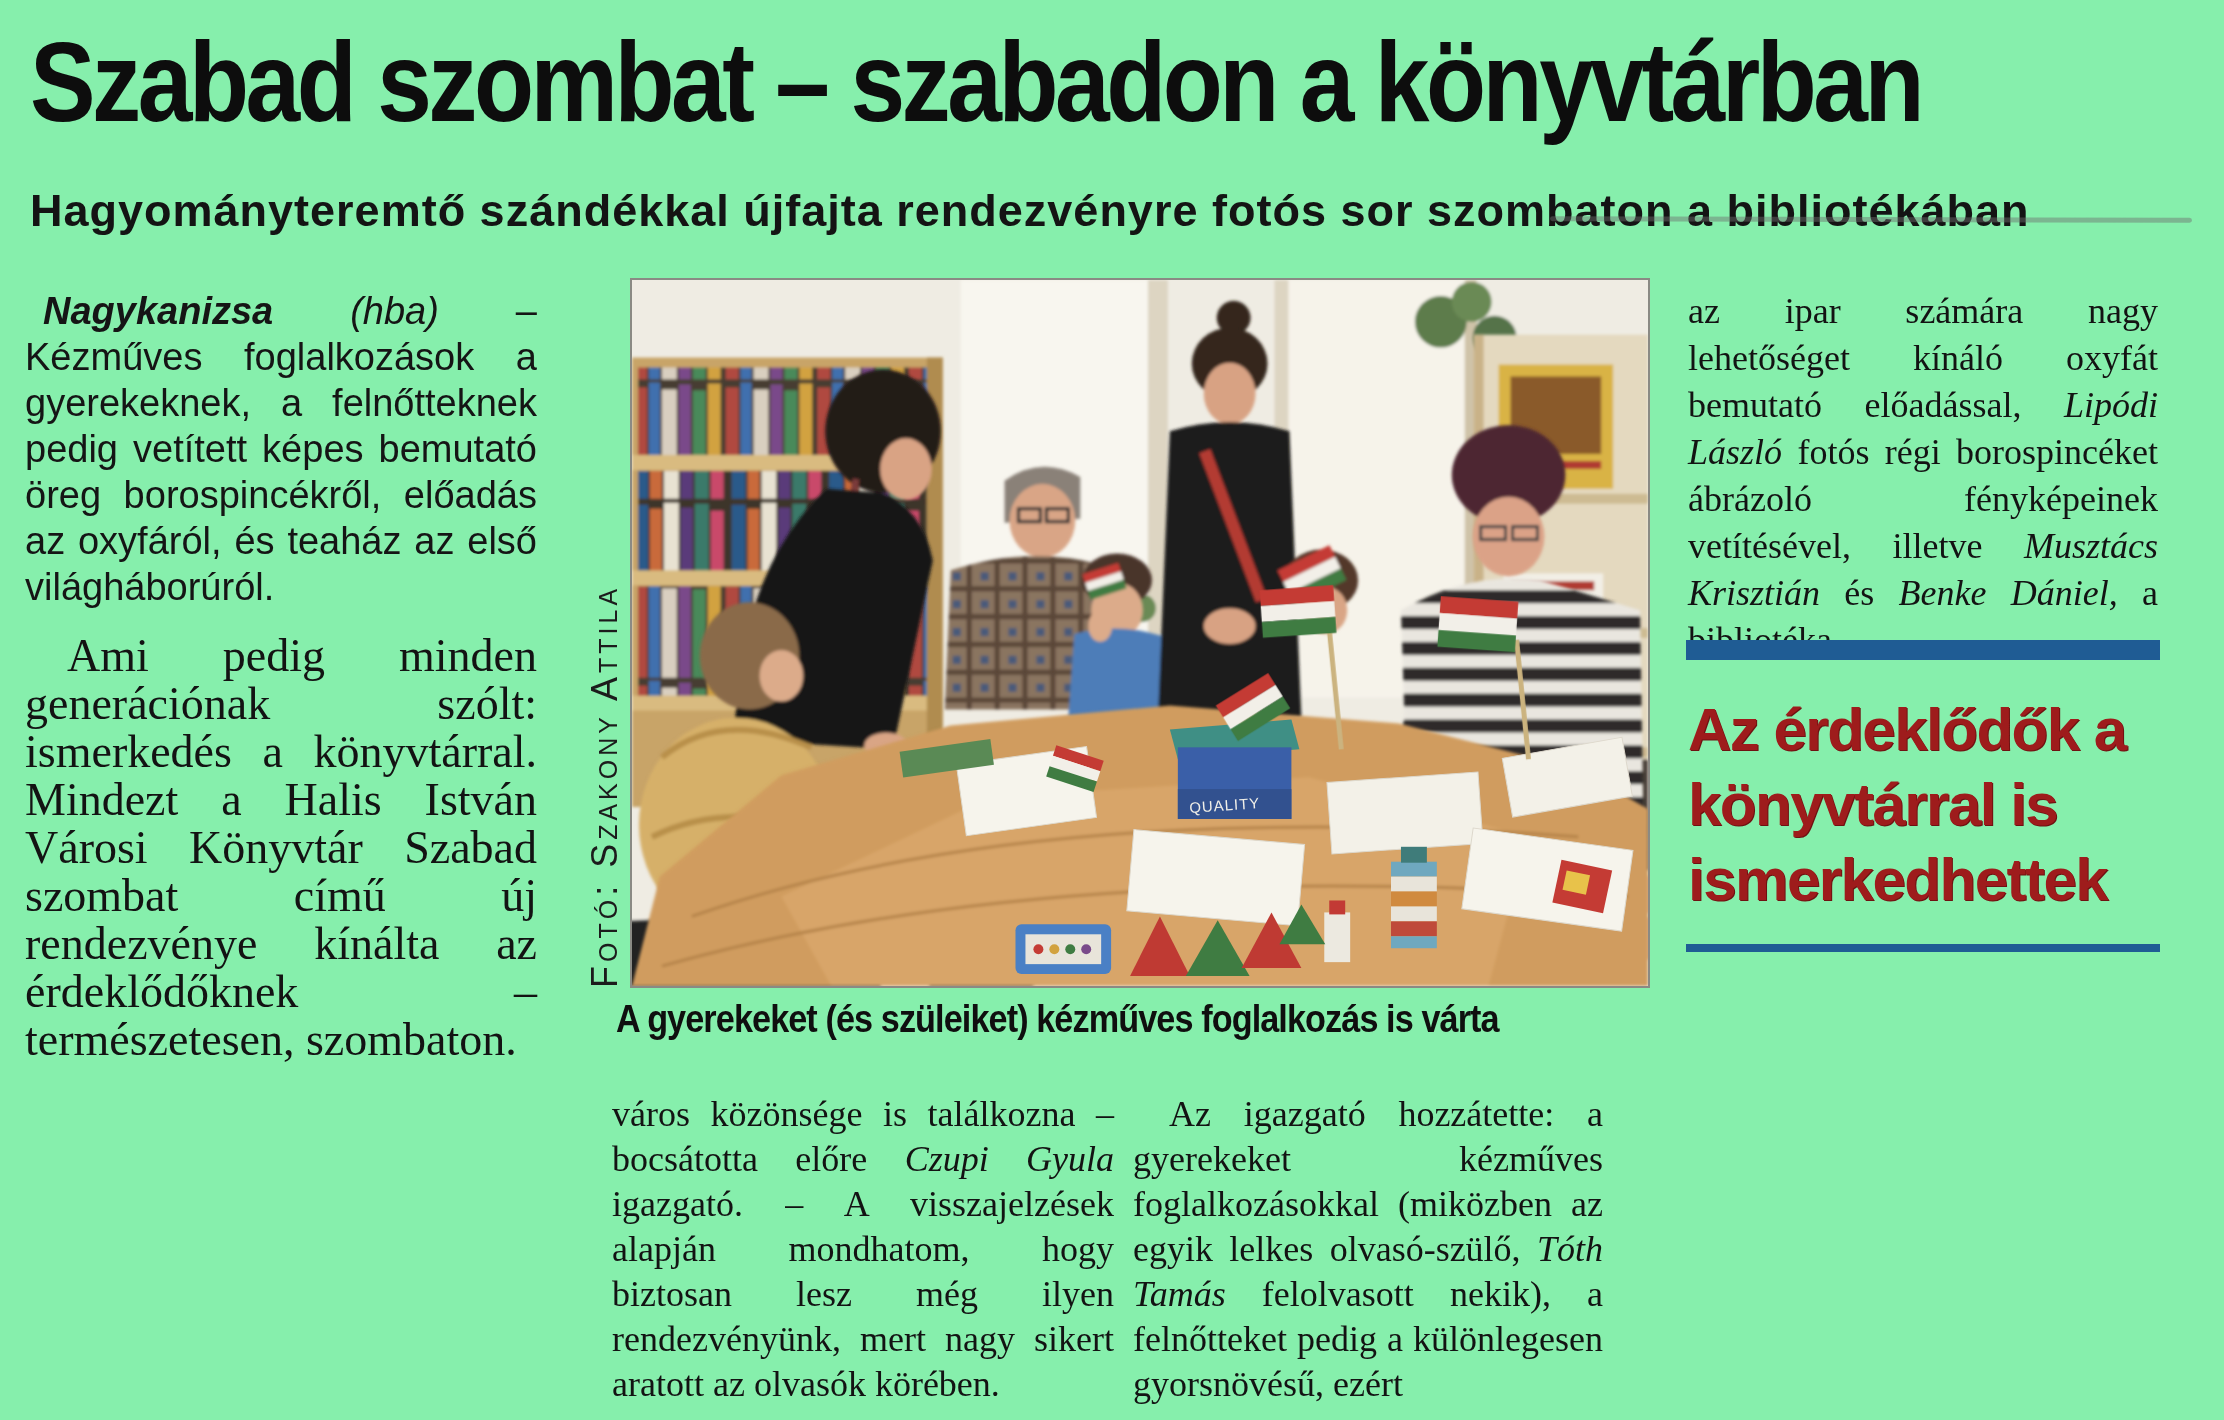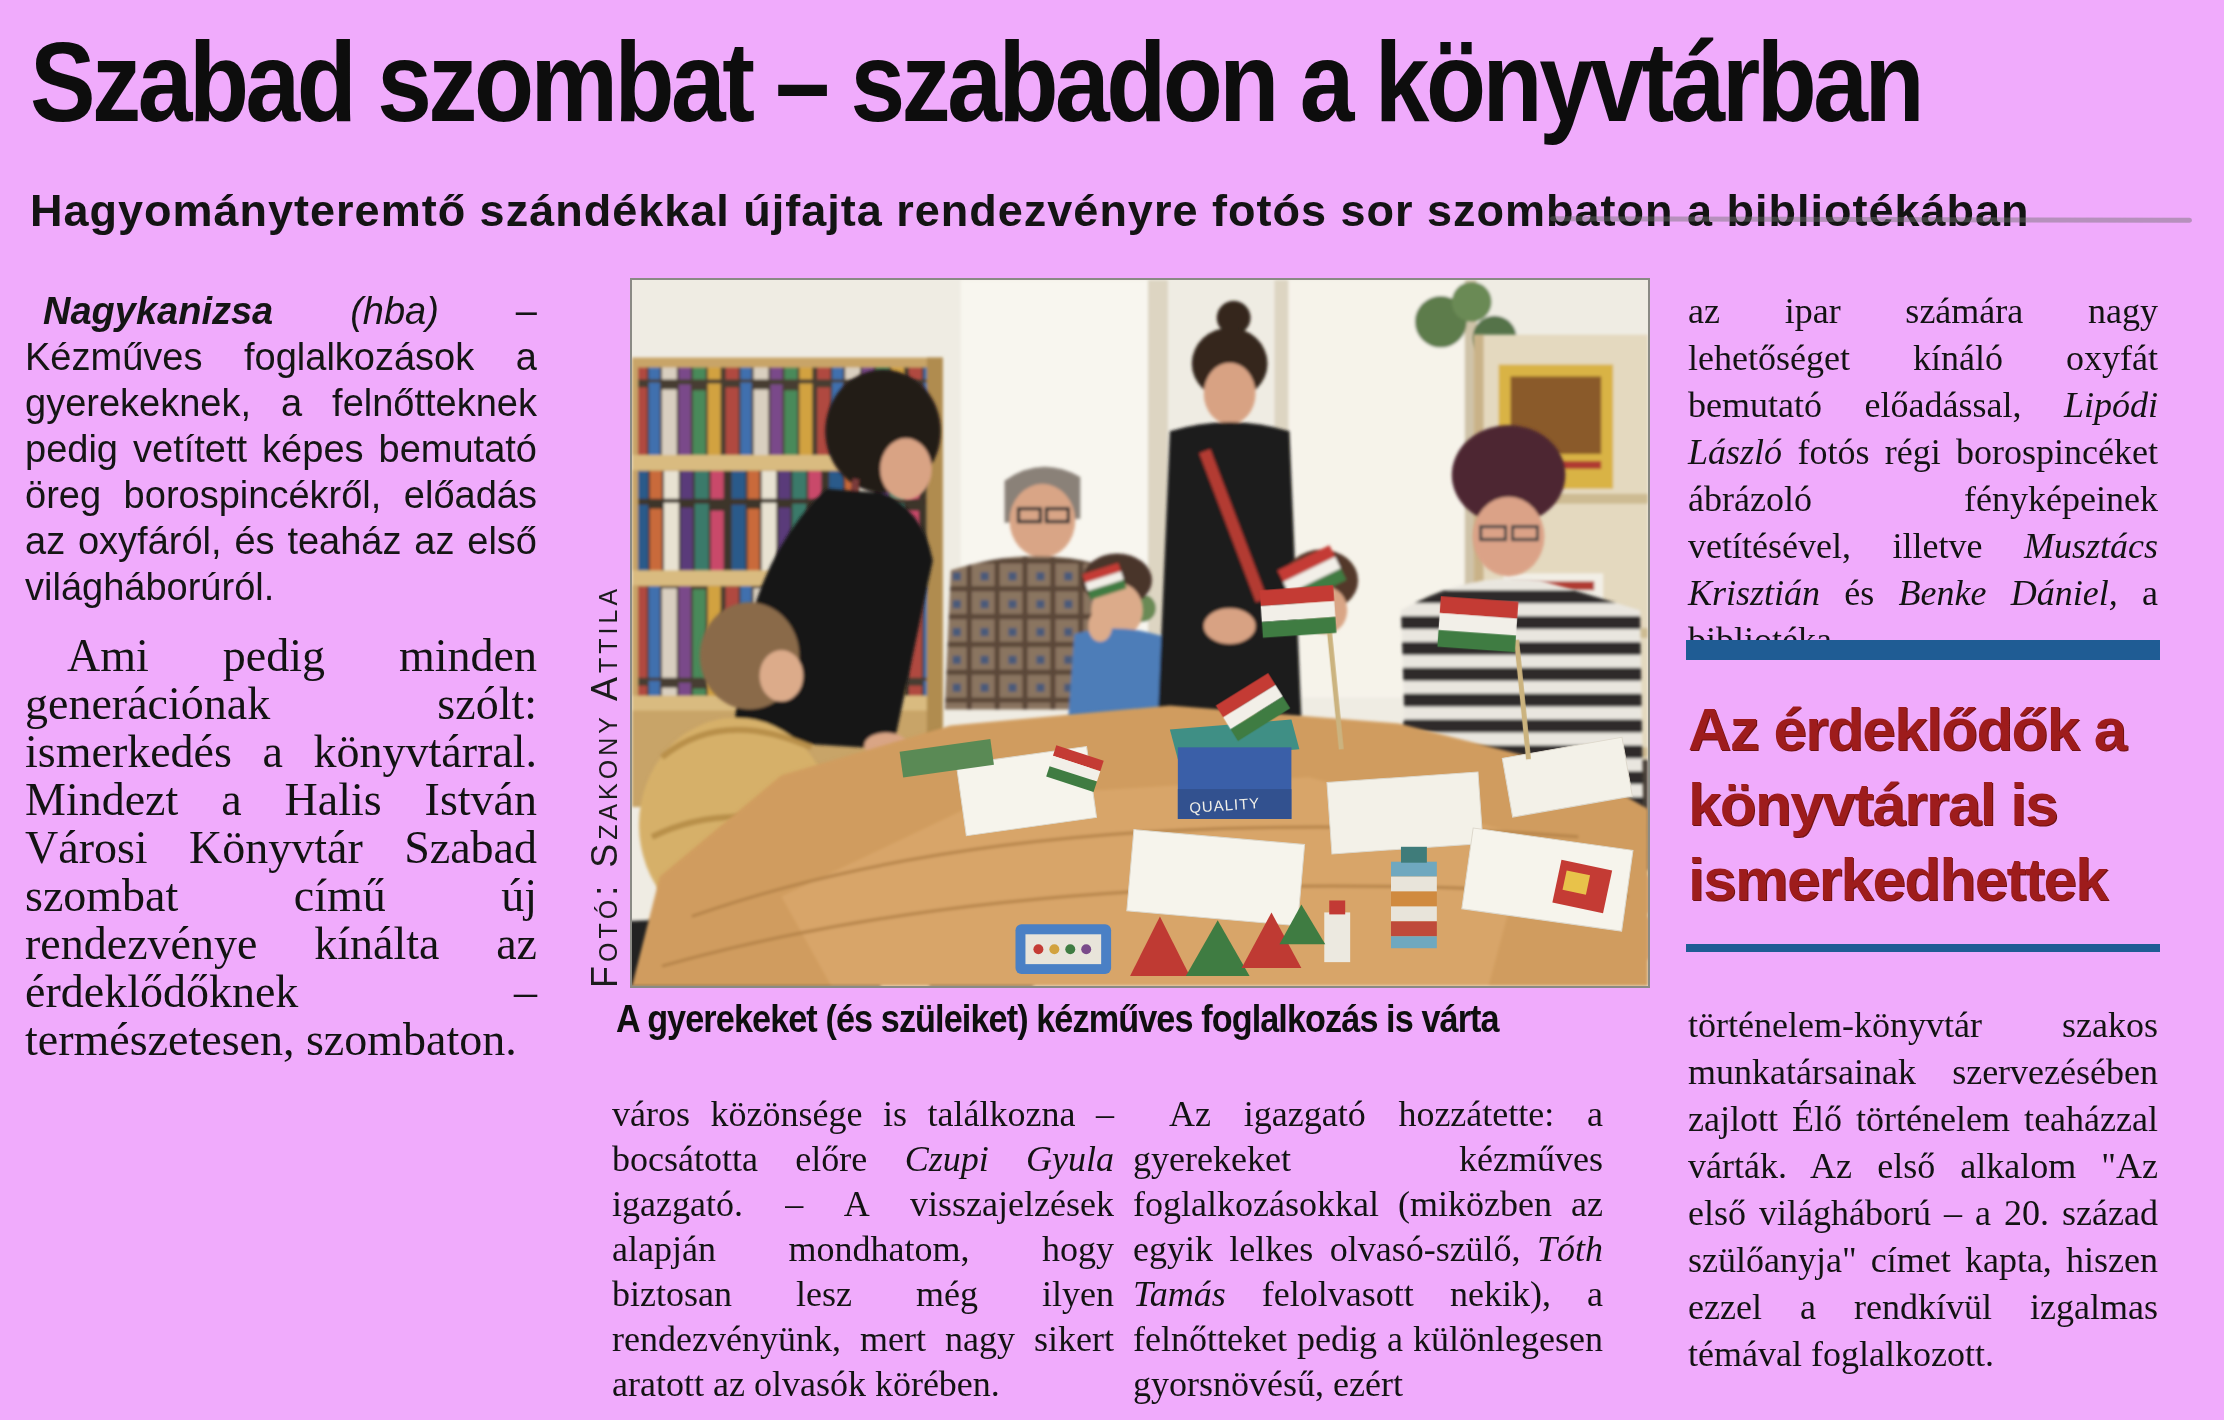--- a/index.html
+++ b/index.html
@@ -1,18 +1,18 @@
 <!DOCTYPE html>
 <html lang="hu"><head>
 <meta charset="utf-8">
 <style>
   html,body{margin:0;padding:0;background:#d8d8d4;}
   .page{
     position:relative;width:2224px;height:1420px;margin:0 auto;
-    background:#f0abfc;overflow:hidden;color:#111;
+    background:#86efac;overflow:hidden;color:#111;
     font-family:"Liberation Serif",serif;
   }
   
   .headline{
     position:absolute;left:30px;top:24px;width:2300px;margin:0;
     font-family:"Liberation Sans",sans-serif;font-weight:700;
     font-size:113px;line-height:1.04;letter-spacing:-4px;color:#0d0d0d;
     transform:scaleX(.87);transform-origin:left top;white-space:nowrap;
   }
   .subheadline{
@@ -333,17 +333,14 @@
   <div class="col col4a">
     <p class="body small-body" style="line-height:47px;"><span>az ipar számára nagy lehetőséget kínáló oxyfát bemutató előadással, </span><span class="pname">Lipódi László</span><span> fotós régi borospincéket ábrázoló fényképeinek vetítésével, illetve </span><span class="pname">Musztács Krisztián</span><span> és </span><span class="pname">Benke Dániel,</span><span> a bibliotéka</span></p>
   </div>
 
   <div class="rule rule-thick"></div>
   <p class="pull-quote">Az érdeklődők a
 könyvtárral is
 ismerkedhettek</p>
   <div class="rule rule-thin"></div>
 
-  <div class="col col4b">
-    <p class="body small-body" style="line-height:47px;">történelem-könyvtár szakos munkatársainak szervezésében zajlott Élő történelem teaházzal várták. Az első alkalom "Az első világháború – a 20. század szülőanyja" címet kapta, hiszen ezzel a rendkívül izgalmas témával foglalkozott.</p>
-  </div>
 
 </div>
 
 </body></html>

